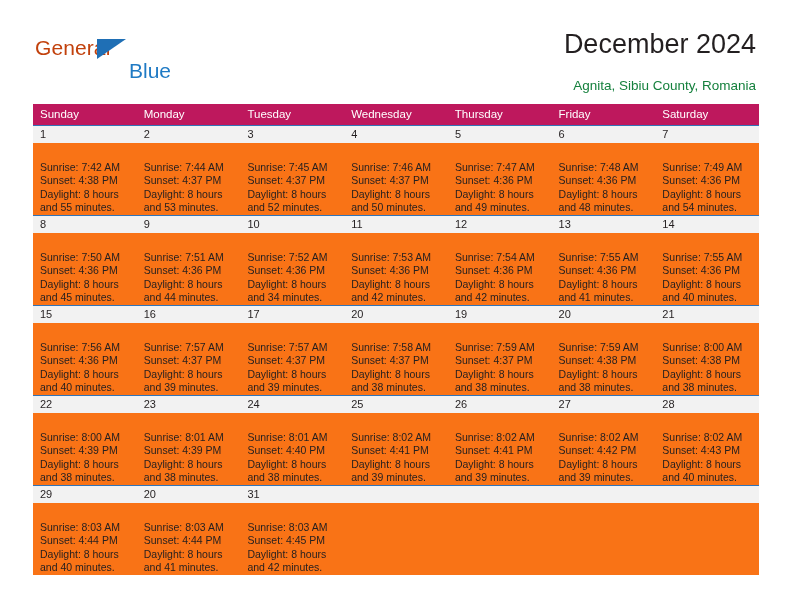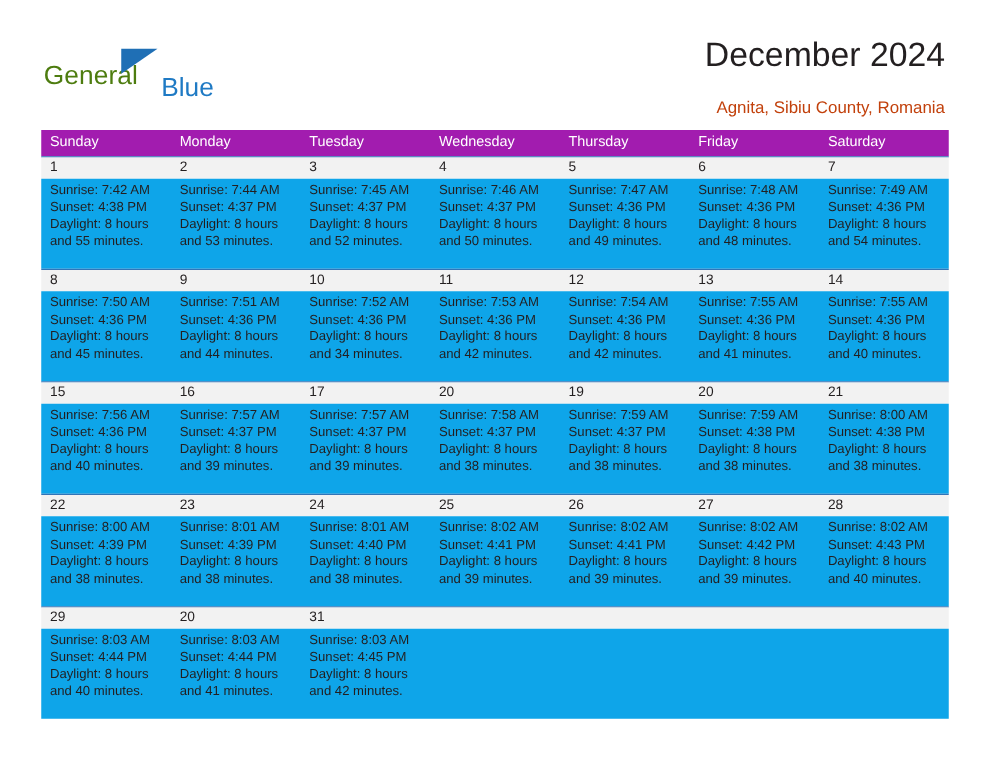--- a/index.html
+++ b/index.html
@@ -36,23 +36,22 @@
     top: 36px;
     width: 180px;
     height: 52px;
   }
   .brand-general {
     position: absolute;
     left: 0;
     top: 0;
     font-size: 21px;
     letter-spacing: 0.1px;
-    color: #4d7c0f;
+    color: #c2410c;
     line-height: 24px;
-    margin-top: 13px;
   }
   .brand-tri {
     position: absolute;
     left: 62px;
     top: 3px;
     width: 0;
     height: 0;
     border-left: 29px solid #1f6fb5;
     border-bottom: 20px solid transparent;
   }
@@ -73,36 +72,37 @@
     font-size: 27px;
     color: #231f20;
     text-align: right;
     white-space: nowrap;
   }
   .subtitle {
     position: absolute;
     right: 36px;
     top: 78px;
     font-size: 13.5px;
-    color: #c2410c;
+    color: #15803d;
     text-align: right;
     white-space: nowrap;
   }
 
   
   .cal {
     position: absolute;
     left: 33px;
     top: 104px;
     width: 726px;
   }
   .week-head {
     display: flex;
-    background: #a21caf;
+    background: #be185d;
     height: 21px;
+    justify-content: flex-end;
   }
   .week-head .hcell {
     flex: 1 1 0;
     color: #ffffff;
     font-size: 11.5px;
     line-height: 21px;
     padding-left: 7px;
     box-sizing: border-box;
     white-space: nowrap;
   }
@@ -122,21 +122,22 @@
     flex: 1 1 0;
     font-size: 11px;
     line-height: 17px;
     padding-left: 7px;
     box-sizing: border-box;
     color: #231f20;
   }
   .detailrow {
     display: flex;
     height: 72px;
-    background: #0ea5e9;
+    background: #f97316;
+    align-items: flex-end;
   }
   .detailrow .cell {
     flex: 1 1 0;
     padding: 3px 7px 0 7px;
     box-sizing: border-box;
   }
   .detailrow .line {
     font-size: 10.5px;
     line-height: 13.6px;
     color: #231f20;

